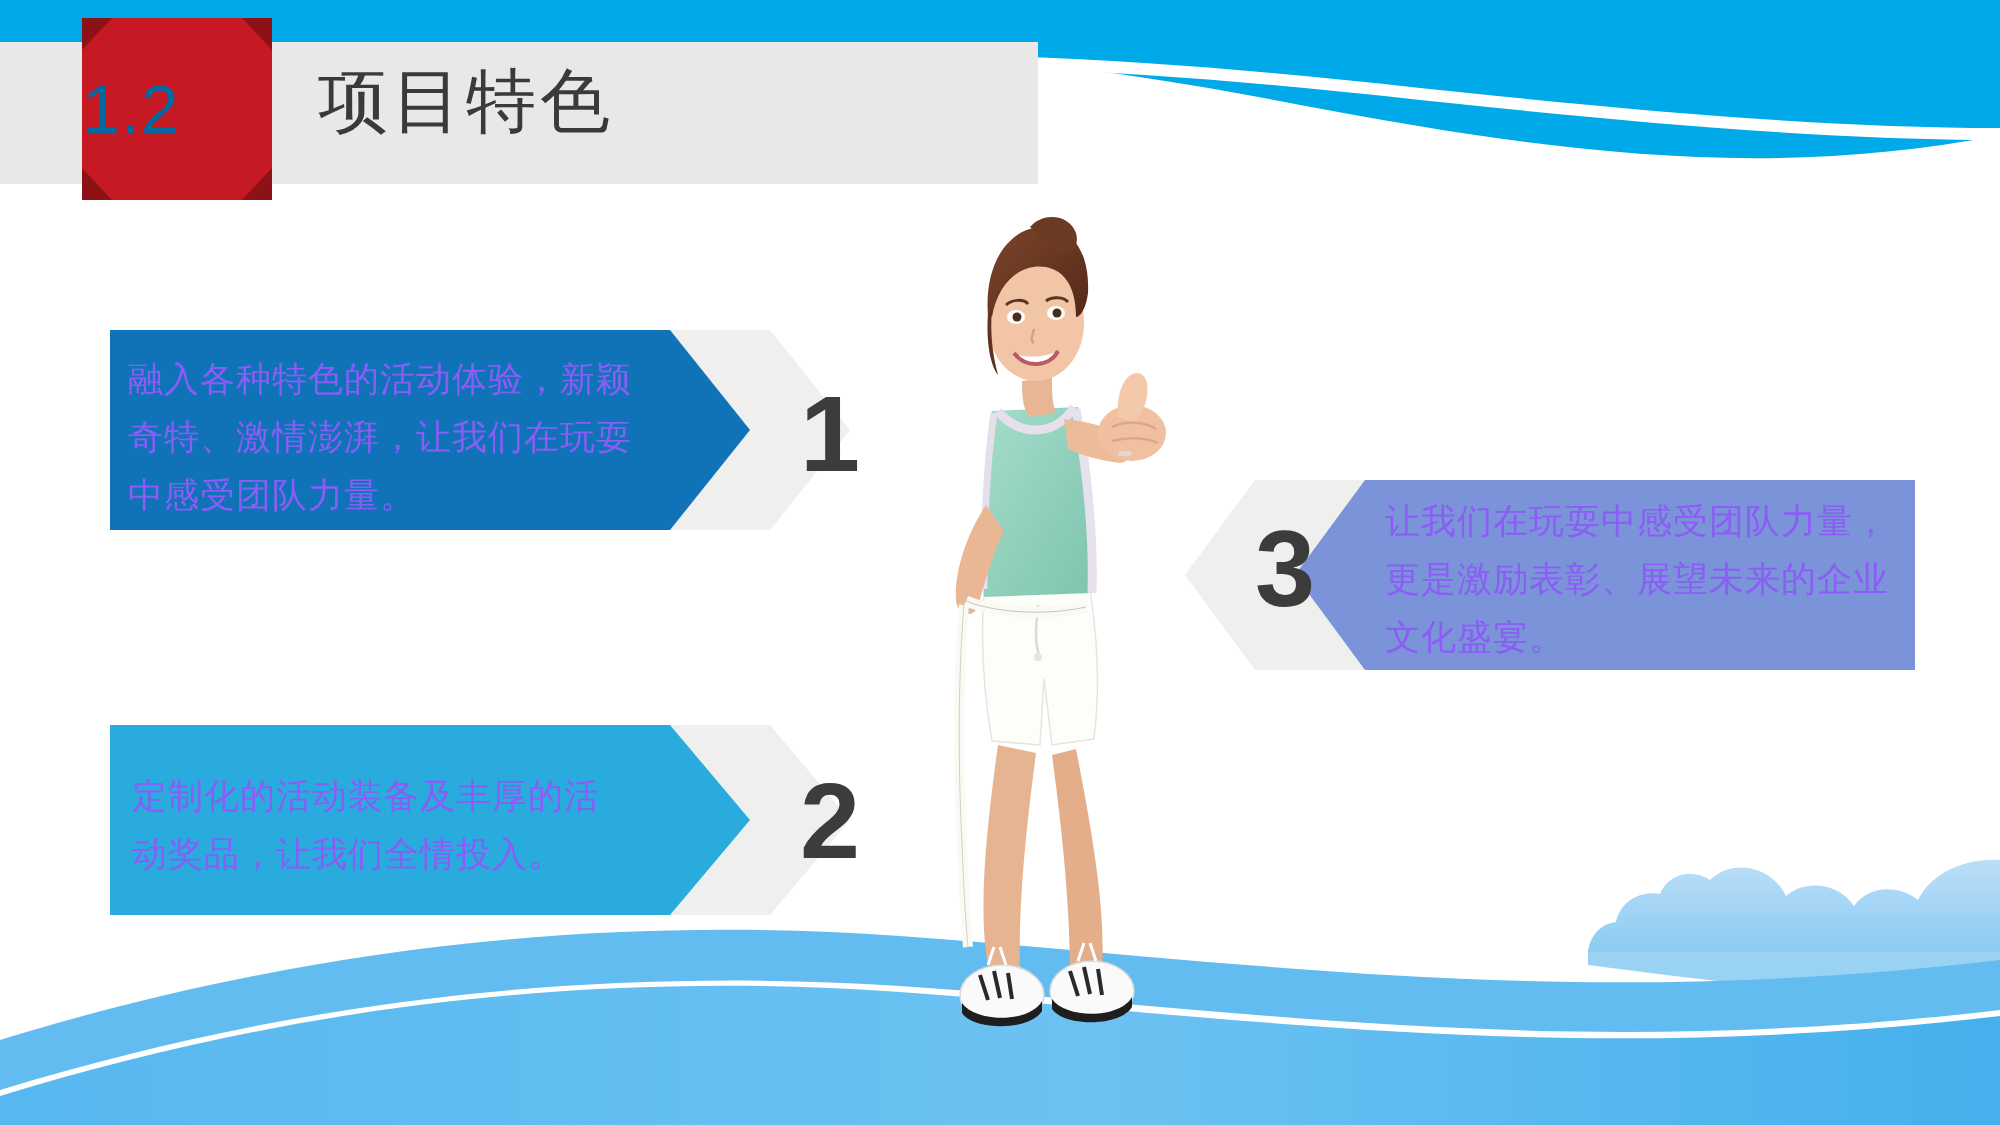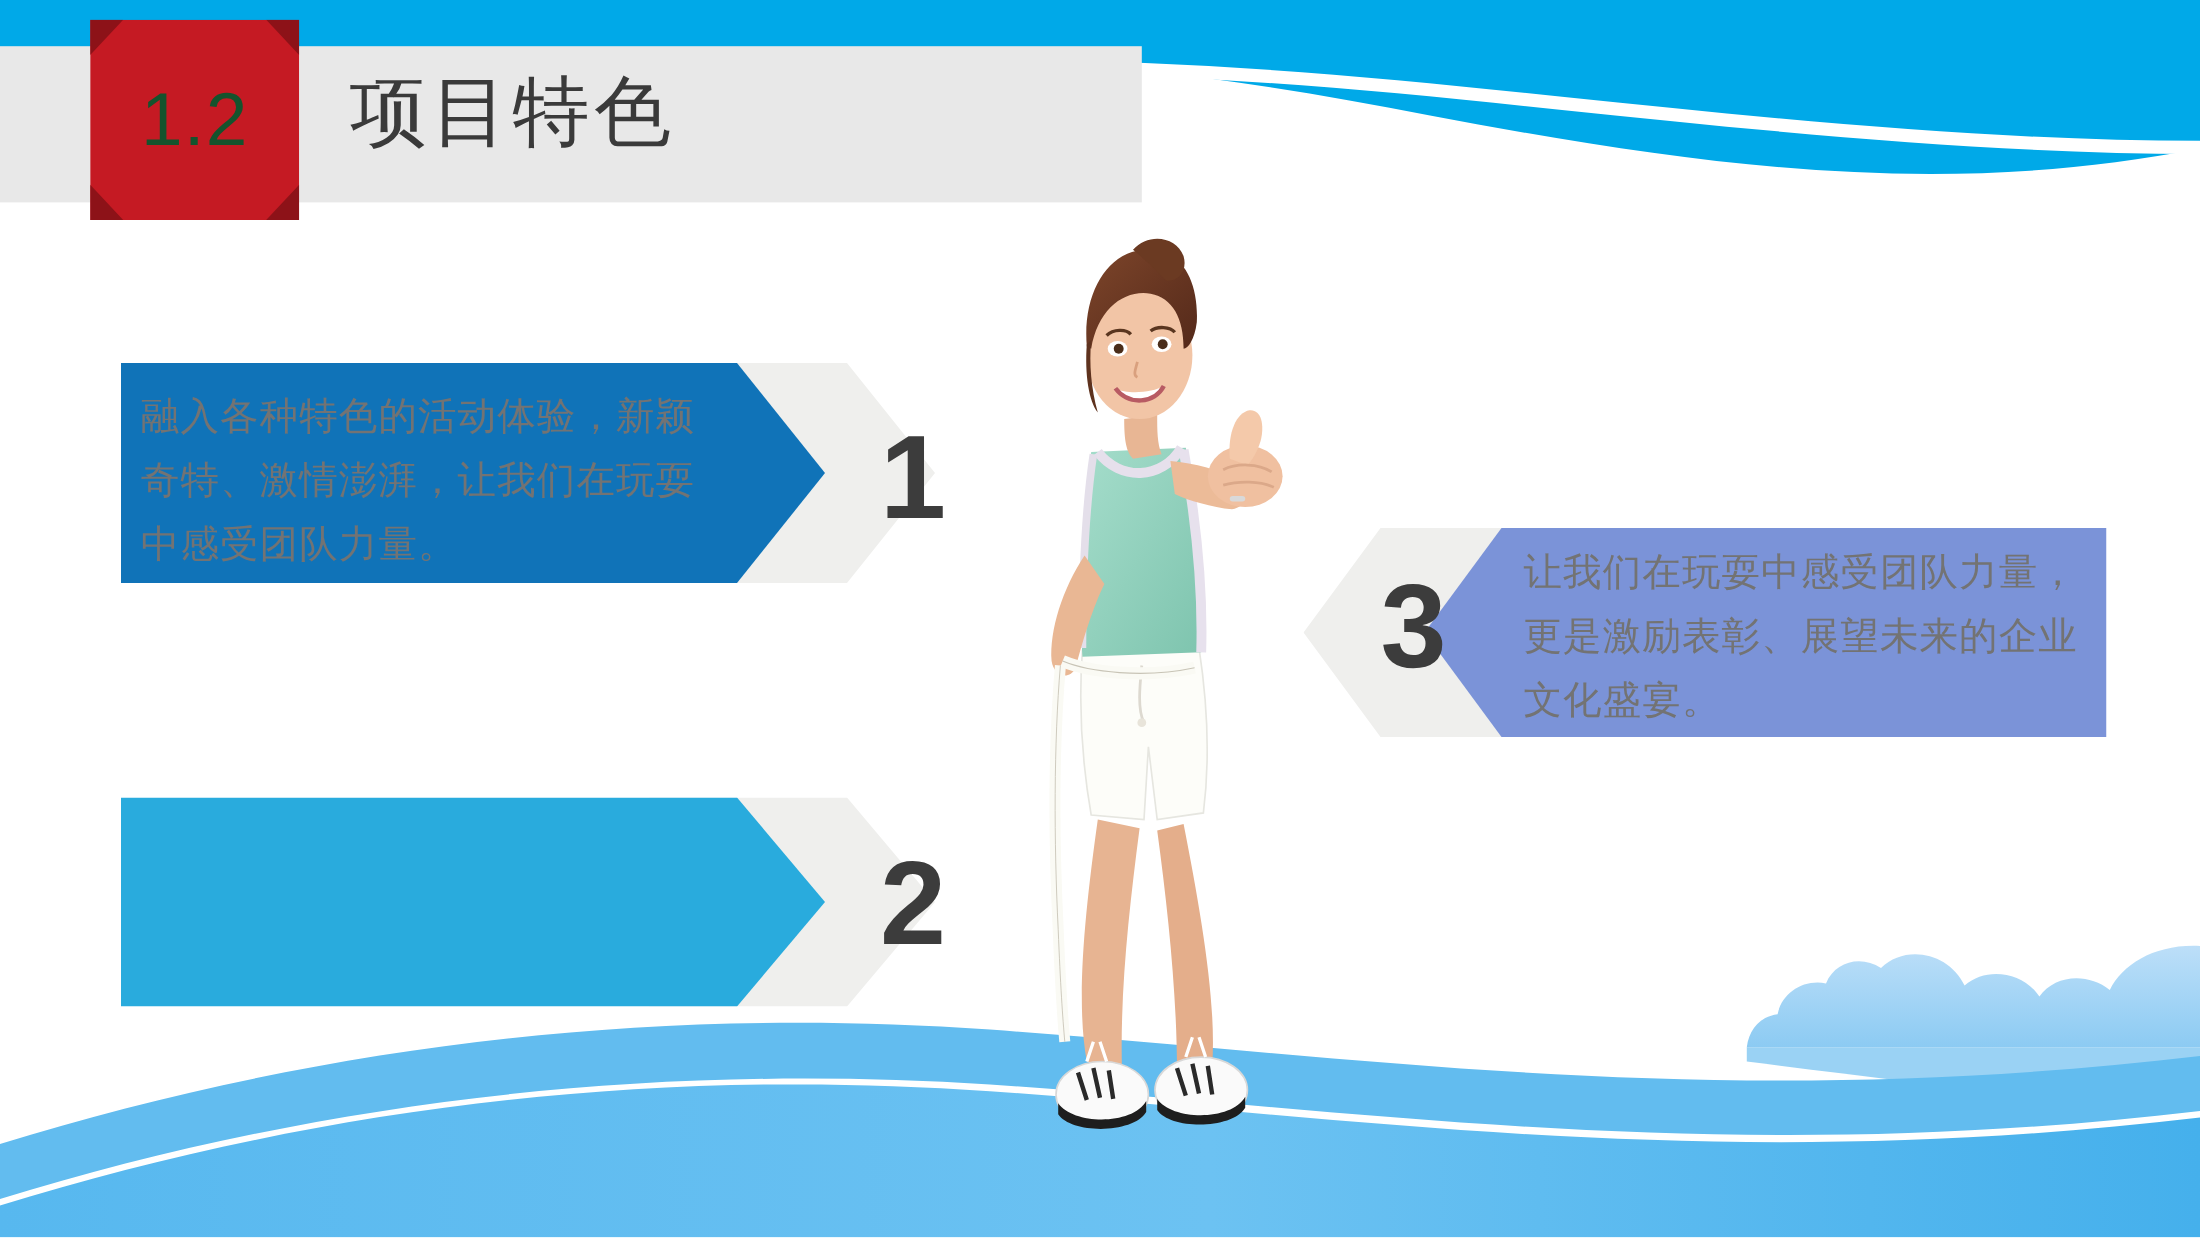--- a/index.html
+++ b/index.html
@@ -58,40 +58,39 @@
     width: 190px;
     height: 182px;
   }
   #ribbon-number {
     position: absolute;
     left: 82px;
     top: 18px;
     width: 190px;
     height: 182px;
     line-height: 182px;
-    text-align: center;
     font-size: 68px;
-    color: #14532d;
+    color: #0369a1;
     letter-spacing: 1px;
   }
 
   
   .callout {
     position: absolute;
   }
   .callout-svg {
     position: absolute;
     left: 0;
     top: 0;
   }
   .callout-text {
     position: absolute;
     font-size: 35px;
     line-height: 58px;
-    color: #737373;
+    color: #8b5cf6;
     letter-spacing: 1px;
   }
   .callout-num {
     position: absolute;
     font-size: 108px;
     font-weight: bold;
     color: #3c3c3c;
     text-align: center;
     line-height: 1;
   }
@@ -292,20 +291,21 @@
     </svg>
     <div class="callout-text">融入各种特色的活动体验，新颖奇特、激情澎湃，让我们在玩耍中感受团队力量。</div>
     <div class="callout-num">1</div>
   </div>
 
   <div class="callout" id="callout-2">
     <svg class="callout-svg" viewBox="0 0 740 190" width="740" height="190" xmlns="http://www.w3.org/2000/svg">
       <polygon points="480,0 660,0 740,95 660,190 480,190 560,95" fill="#efefed"></polygon>
       <polygon points="0,0 560,0 640,95 560,190 0,190" fill="#29abdd"></polygon>
     </svg>
+    <div class="callout-text">定制化的活动装备及丰厚的活动奖品，让我们全情投入。</div>
     <div class="callout-num">2</div>
   </div>
 
   <div class="callout" id="callout-3">
     <svg class="callout-svg" viewBox="0 0 730 190" width="730" height="190" xmlns="http://www.w3.org/2000/svg">
       <polygon points="250,0 70,0 0,95 70,190 250,190 180,95" fill="#efefed"></polygon>
       <polygon points="730,0 180,0 110,95 180,190 730,190" fill="#7b93d8"></polygon>
     </svg>
     <div class="callout-text">让我们在玩耍中感受团队力量，更是激励表彰、展望未来的企业文化盛宴。</div>
     <div class="callout-num">3</div>

